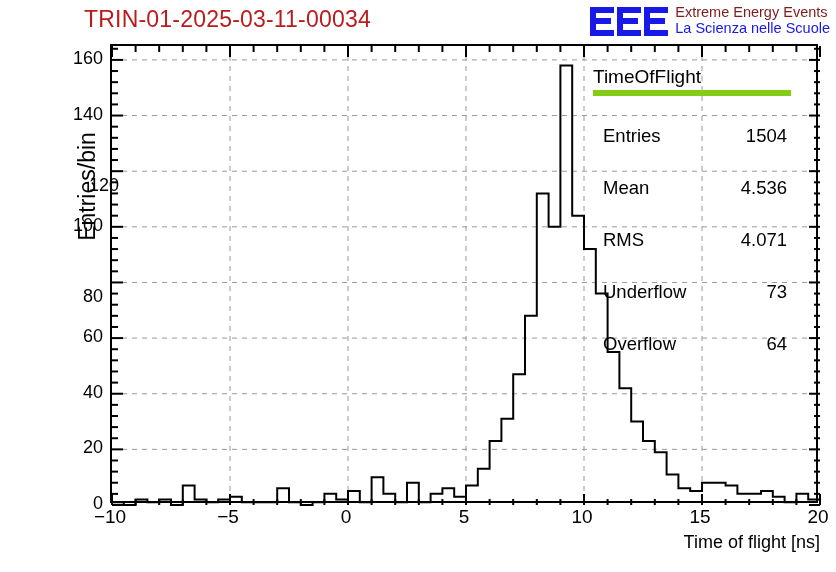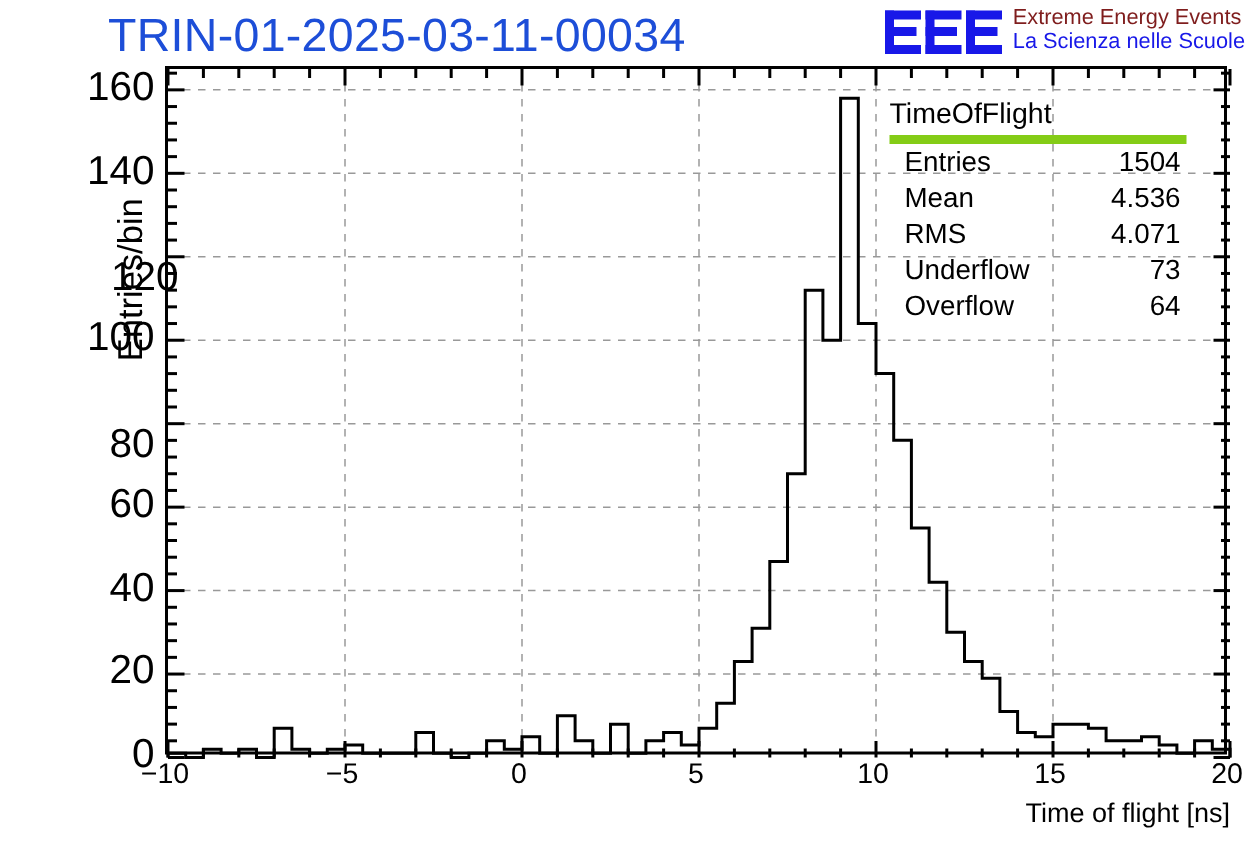--- a/index.html
+++ b/index.html
@@ -12,26 +12,26 @@
     height: 572px;
     position: relative;
     font-family: "Liberation Sans", sans-serif;
     overflow: hidden;
     color: #000000;
   }
 
   
   #plot-title {
     position: absolute;
-    left: 72px;
+    left: 84px;
     top: 6px;
-    font-size: 31px;
+    font-size: 23px;
     letter-spacing: 0.2px;
     white-space: nowrap;
-    color: #1d4ed8;
+    color: #b91c1c;
   }
 
   
   #eee-logo {
     position: absolute;
     right: 6px;
     top: 3px;
     height: 36px;
     display: flex;
     align-items: center;
@@ -122,21 +122,21 @@
   .xtick-label {
     position: absolute;
     top: 506px;
     font-size: 19px;
     transform: translateX(-50%);
     white-space: nowrap;
   }
   .ytick-label {
     position: absolute;
     left: 103px;
-    font-size: 27px;
+    font-size: 18px;
     transform: translate(-100%, -50%);
     text-align: right;
     white-space: nowrap;
   }
 
   
   #stats-box {
     position: absolute;
     left: 593px;
     top: 66px;
@@ -148,20 +148,21 @@
     text-align: left;
     padding-bottom: 2px;
     border-bottom: 6px solid #84cc16;
     font-size: 19px;
   }
   .stats-row {
     display: flex;
     justify-content: space-between;
     padding: 0 4px 0 10px;
     line-height: 1.295;
+    margin-top: 28px;
   }
   .stats-row .k { white-space: nowrap; }
   .stats-row .v { white-space: nowrap; }
 </style>
 </head>
 <body>
 
 <div id="plot-title">TRIN-01-2025-03-11-00034</div>
 
 <div id="eee-logo">

